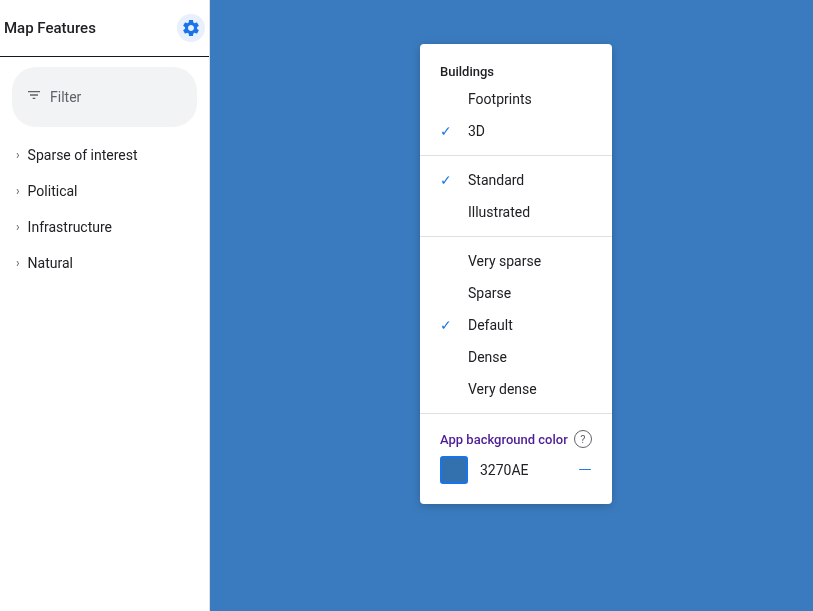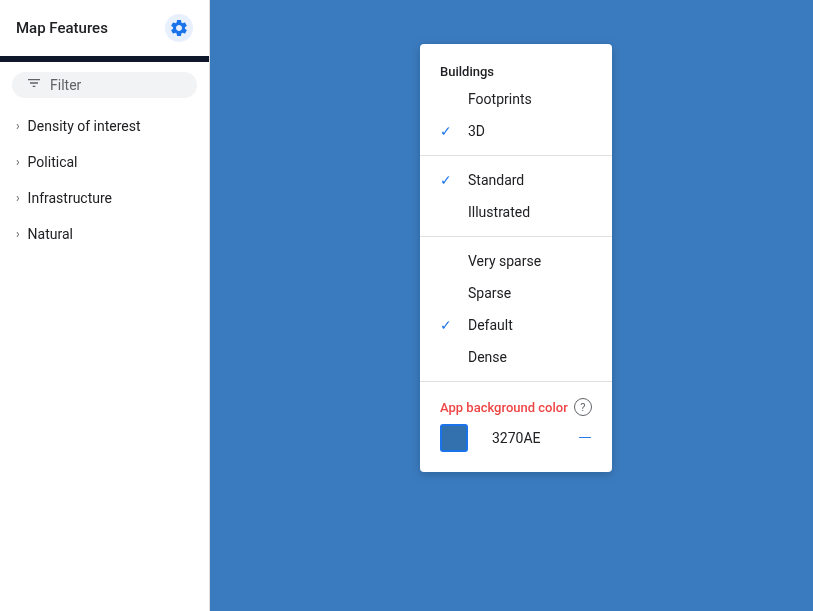--- a/index.html
+++ b/index.html
@@ -19,22 +19,22 @@
       display: flex;
       flex-direction: column;
       border-right: 1px solid #e0e0e0;
       z-index: 10;
     }
 
     .sidebar-header {
       display: flex;
       align-items: center;
       justify-content: space-between;
-      padding: 14px 16px;
-      border-bottom: 6px solid #0f172a;
+      padding: 14px 4px;
+      border-bottom: 1px solid #0f172a;
     }
 
     .sidebar-title {
       font-size: 15px;
       font-weight: 500;
       color: #202124;
     }
 
     .gear-icon {
       width: 28px;
@@ -47,21 +47,21 @@
       background: #e8f0fe;
       color: #1a73e8;
     }
 
     .filter-bar {
       margin: 10px 12px;
       background: #f1f3f4;
       border-radius: 24px;
       display: flex;
       align-items: center;
-      padding: 3px 14px;
+      padding: 20px 14px;
       gap: 8px;
     }
 
     .filter-icon {
       color: #5f6368;
     }
 
     .filter-text {
       font-size: 14px;
       color: #5f6368;
@@ -175,40 +175,40 @@
     .app-bg-label-row {
       display: flex;
       align-items: center;
       gap: 6px;
       margin-bottom: 8px;
     }
 
     .app-bg-label {
       font-size: 13px;
       font-weight: 500;
-      color: #ef4444;
+      color: #4c1d95;
     }
 
     .help-icon {
       width: 18px;
       height: 18px;
       border-radius: 50%;
       border: 1.5px solid #5f6368;
       display: flex;
       align-items: center;
       justify-content: center;
       font-size: 11px;
       color: #5f6368;
       cursor: pointer;
     }
 
     .color-row {
       display: flex;
       align-items: center;
-      gap: 24px;
+      gap: 12px;
     }
 
     .color-swatch {
       width: 28px;
       height: 28px;
       border: 2px solid #1a73e8;
       border-radius: 3px;
       background: #3270ae;
     }
 
@@ -243,21 +243,21 @@
     <span class="filter-icon">
       <svg width="16" height="16" viewBox="0 0 24 24" fill="currentColor">
           <path d="M10 18h4v-2h-4v2zM3 6v2h18V6H3zm3 7h12v-2H6v2z"></path>
         </svg>
     </span>
     <span class="filter-text">Filter</span>
   </div>
 
   <div class="nav-item">
     <span class="nav-chevron">›</span>
-    <span>Density of interest</span>
+    <span>Sparse of interest</span>
   </div>
   <div class="nav-item">
     <span class="nav-chevron">›</span>
     <span>Political</span>
   </div>
   <div class="nav-item">
     <span class="nav-chevron">›</span>
     <span>Infrastructure</span>
   </div>
   <div class="nav-item">
@@ -318,20 +318,24 @@
       <div class="dropdown-item">
         <span class="check-icon">✓</span>
         <span>Default</span>
       </div>
 
       <div class="dropdown-item">
         <span class="no-check"></span>
         <span>Dense</span>
       </div>
 
+      <div class="dropdown-item">
+        <span class="no-check"></span>
+        <span>Very dense</span>
+      </div>
 
       <hr class="dropdown-divider">
 
       <div class="app-bg-section">
         <div class="app-bg-label-row">
           <span class="app-bg-label">App background color</span>
           <div class="help-icon">?</div>
         </div>
         <div class="color-row">
           <div class="color-swatch" style="background: rgb(50, 112, 174);"></div>

